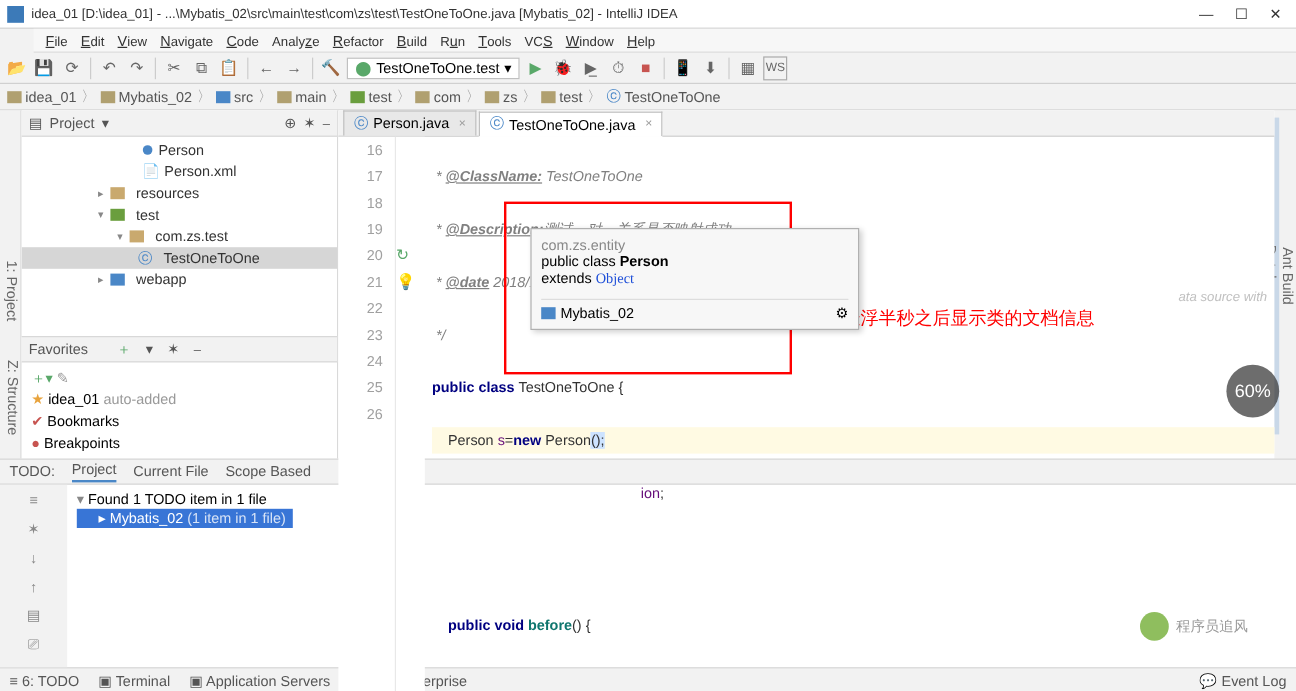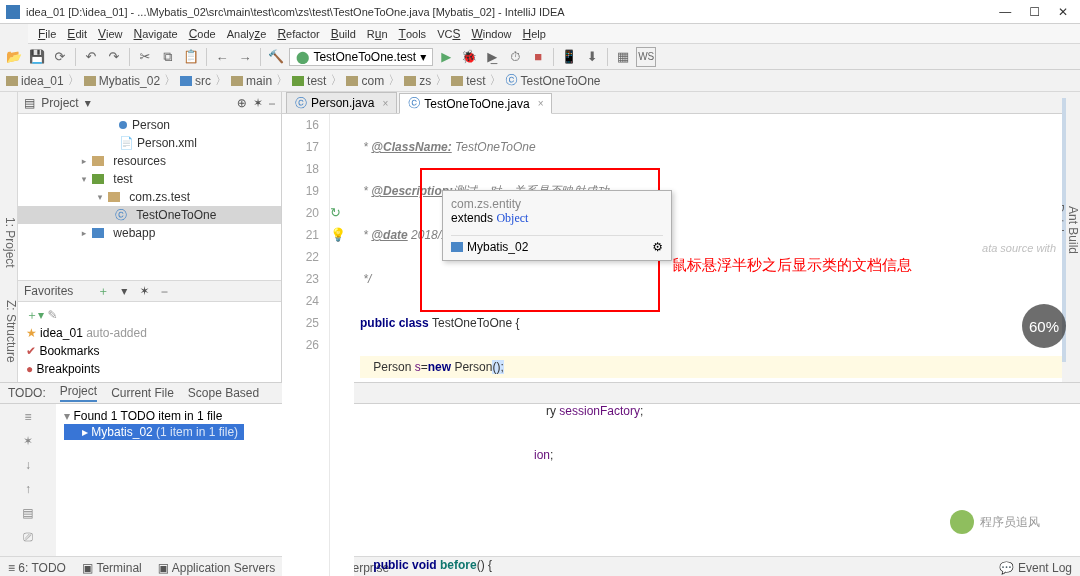--- a/index.html
+++ b/index.html
@@ -42,21 +42,21 @@
 .tab .x { color:#999; font-size:10px; margin-left:4px;}
 .codewrap { flex:1; display:flex; font-family:"Consolas",monospace; font-size:14px; line-height:22px; position:relative;}
 .gutter { width:48px; text-align:right; padding-right:10px; color:#a0a0a0; background:#fff; border-right:1px solid #e8e8e8;}
 .iconcol { width:24px; background:#fff;}
 .code { flex:1; padding-left:6px; white-space:pre; color:#333; position:relative;}
 .hl { background:#fffae3; display:block;}
 .doc { color:#808080; font-style:italic;}
 .tag { font-weight:bold; color:#808080; text-decoration:underline; font-style:italic;}
 .ent { color:#660e7a; }
 .rt { color:#0f766e; font-weight:bold;}
-.popup { position:absolute; left:442px; top:190px; width:230px; background:#f7f7f7; border:1px solid #b0b0b0; box-shadow:2px 2px 5px rgba(0,0,0,0.2); font-family:"Consolas",monospace; font-size:11px; padding:6px 8px; line-height:14px; z-index:10;}
+.popup { position:absolute; left:442px; top:190px; width:274px; background:#f7f7f7; border:1px solid #b0b0b0; box-shadow:2px 2px 5px rgba(0,0,0,0.2); font-family:"Consolas",monospace; font-size:11px; padding:6px 8px; line-height:14px; z-index:10;}
 .popup .mod { margin-top:10px; padding-top:4px; border-top:1px solid #ddd; display:flex; align-items:center; gap:4px;}
 .redbox { position:absolute; left:420px; top:168px; width:240px; height:144px; border:2px solid red; pointer-events:none; z-index:5;}
 .anno { position:absolute; left:672px; top:256px; color:red; font-size:15px; font-family:"SimSun","Microsoft YaHei"; z-index:6;}
 .rightgutter { width:18px; background:#f2f2f2; writing-mode:vertical-rl; font-size:10px; color:#666; text-align:center; padding-top:6px;}
 .ghosttxt { position:absolute; right:6px; top:150px; color:#c0c0c0; font-size:11px; font-style:italic;}
 .todohdr { height:22px; background:#f2f2f2; border-top:1px solid #d0d0d0; border-bottom:1px solid #d0d0d0; display:flex; align-items:center; padding:0 8px; gap:14px; font-size:11px; color:#555;}
 .todohdr .tt{cursor:default;}
 .todobody { height:152px; display:flex; background:#fff;}
 .todoleft { width:56px; background:#f2f2f2; display:flex; flex-direction:column; align-items:center; gap:6px; padding-top:4px;}
 .todoleft div{width:18px;height:18px;color:#888;font-size:12px;display:flex;align-items:center;justify-content:center;}
@@ -261,40 +261,40 @@
         <div class="greenarr">↻</div>
         <div class="bulb">💡</div>
       </div>
       <div class="code">
 <div><span class="doc"> * </span><span class="tag">@ClassName:</span><span class="doc"> TestOneToOne</span></div>
 <div><span class="doc"> * </span><span class="tag">@Description:</span><span class="doc">测试一对一关系是否映射成功</span></div>
 <div><span class="doc"> * </span><span class="tag">@date</span><span class="doc"> 2018/10/28 19:02</span></div>
 <div><span class="doc"> */</span></div>
 <div><span class="kw2">public class </span><span>TestOneToOne</span><span> {</span></div>
 <div class="hl"><span>    Person </span><span class="ent">s</span><span>=</span><span class="kw2">new </span><span>Person</span><span style="background:#cde3ff">();</span></div>
-<div><span style="visibility:hidden">xxxxxxxxxxxxxxxxxxxxxxxxxxxxxxx</span><span>ry </span><span class="ent">sessionFactory</span><span>;</span></div>
 <div><span style="visibility:hidden">xxxxxxxxxxxxxxxxxxxxxxxxxxxxx</span><span class="ent">ion</span><span>;</span></div>
 <div>&nbsp;</div><div>&nbsp;</div>
 <div><span>    </span><span class="kw2">public void </span><span class="rt">before</span><span>() {</span></div>
         
       </div>
     </div>
     <div class="ghosttxt">ata source with</div>
   </div>
 
   <div class="rightgutter">
     <div style="margin-bottom:20px">Ant Build</div>
     <div style="margin-bottom:20px;background:#c9d8e8;padding:8px 0">Database</div>
     <div>Maven Projects</div>
   </div>
 </div>
 
 <div class="redbox"></div>
 <div class="popup">
   <div style="color:#888">com.zs.entity</div>
+  <div><span>public class </span><b>Person</b></div>
   <div><span>extends </span><span class="lnk">Object</span></div>
   <div class="mod">
       <span class="cicon" style="width:12px;height:10px;background:#4a87c7"></span>
       <span>Mybatis_02</span>
       <span style="flex:1"></span>
       <span>⚙</span>
     </div>
 </div>
 <div class="anno">鼠标悬浮半秒之后显示类的文档信息</div>
 

